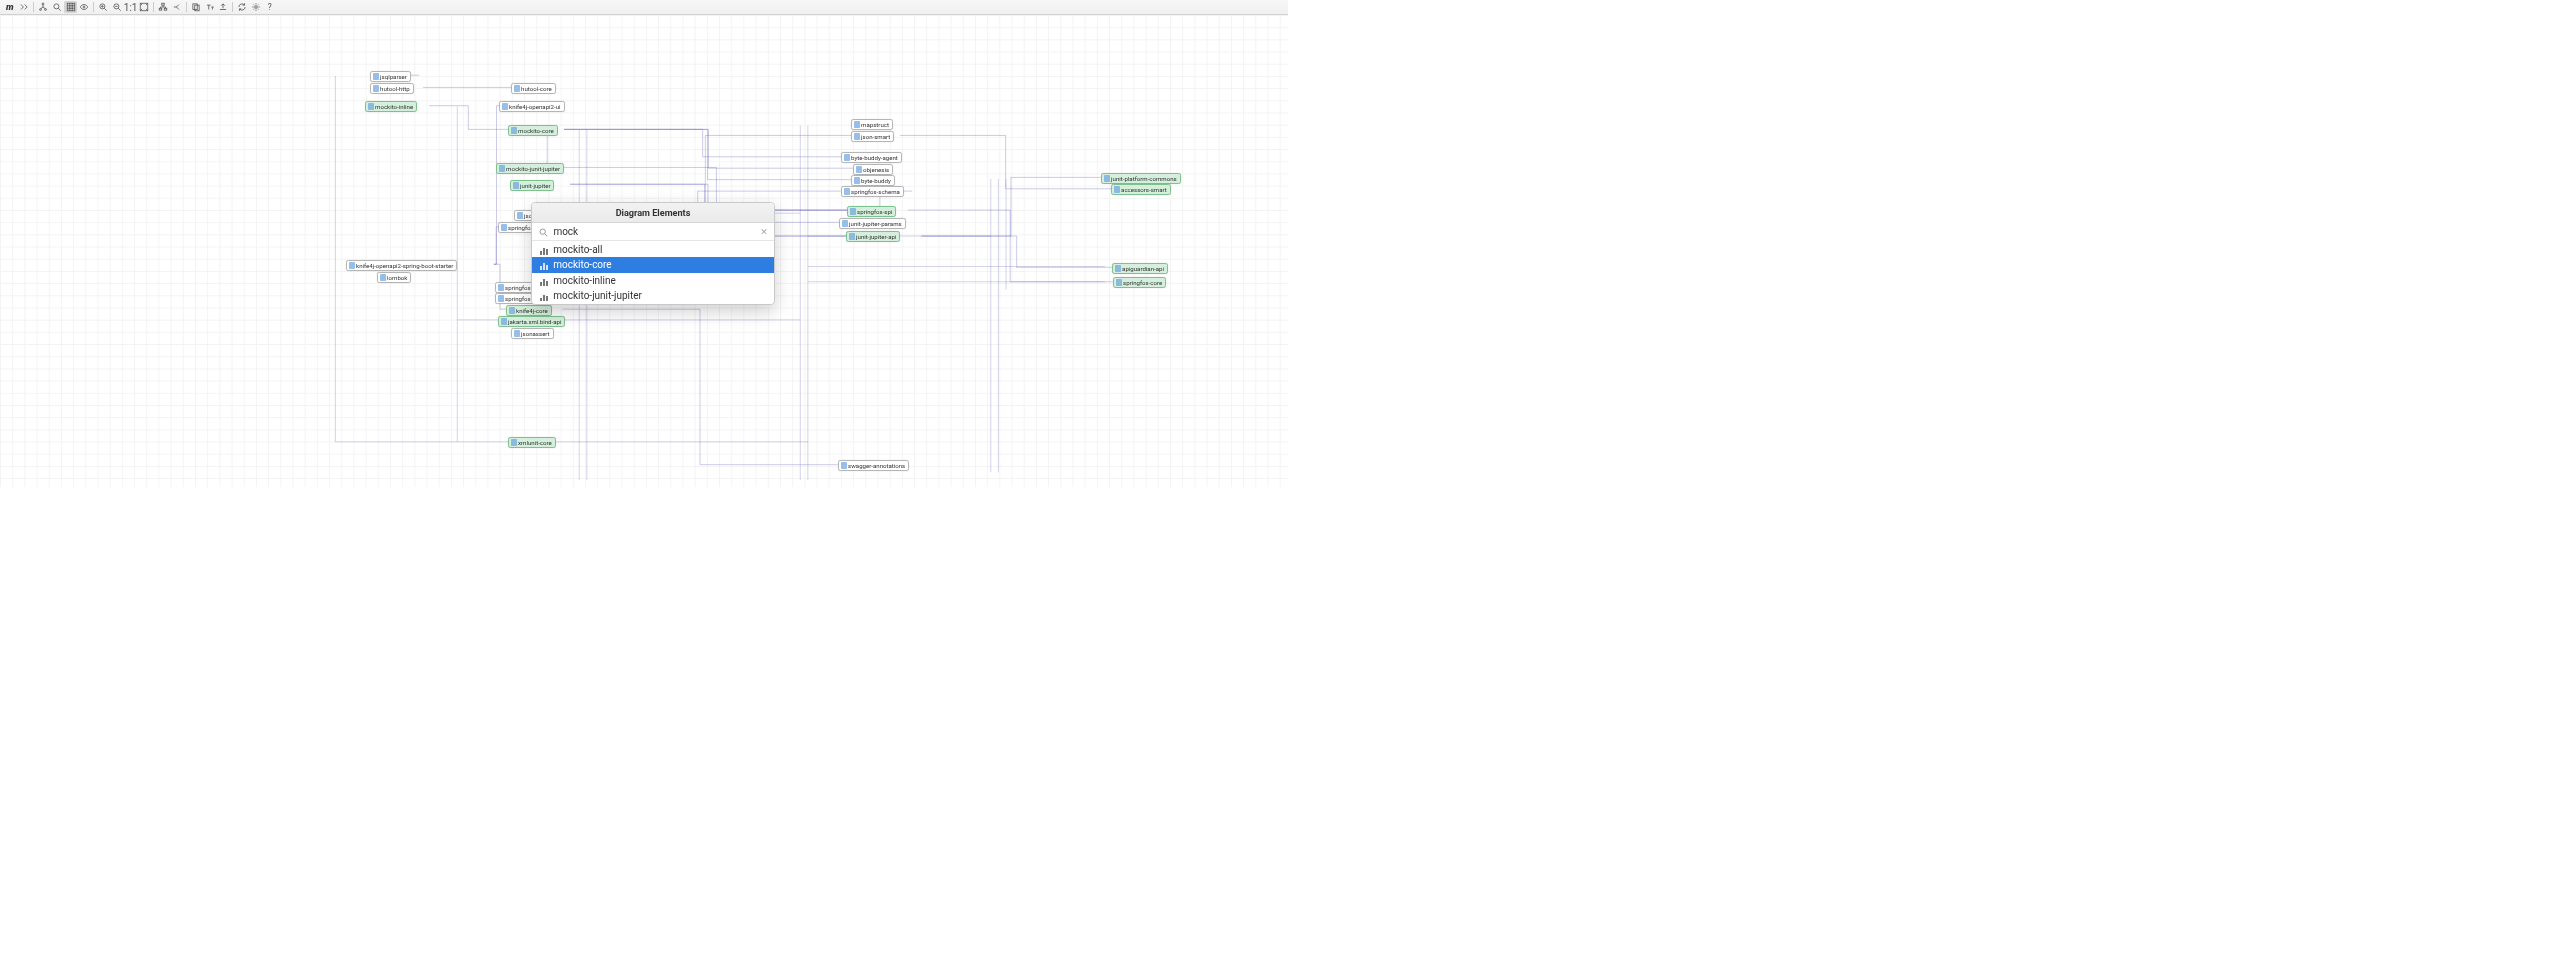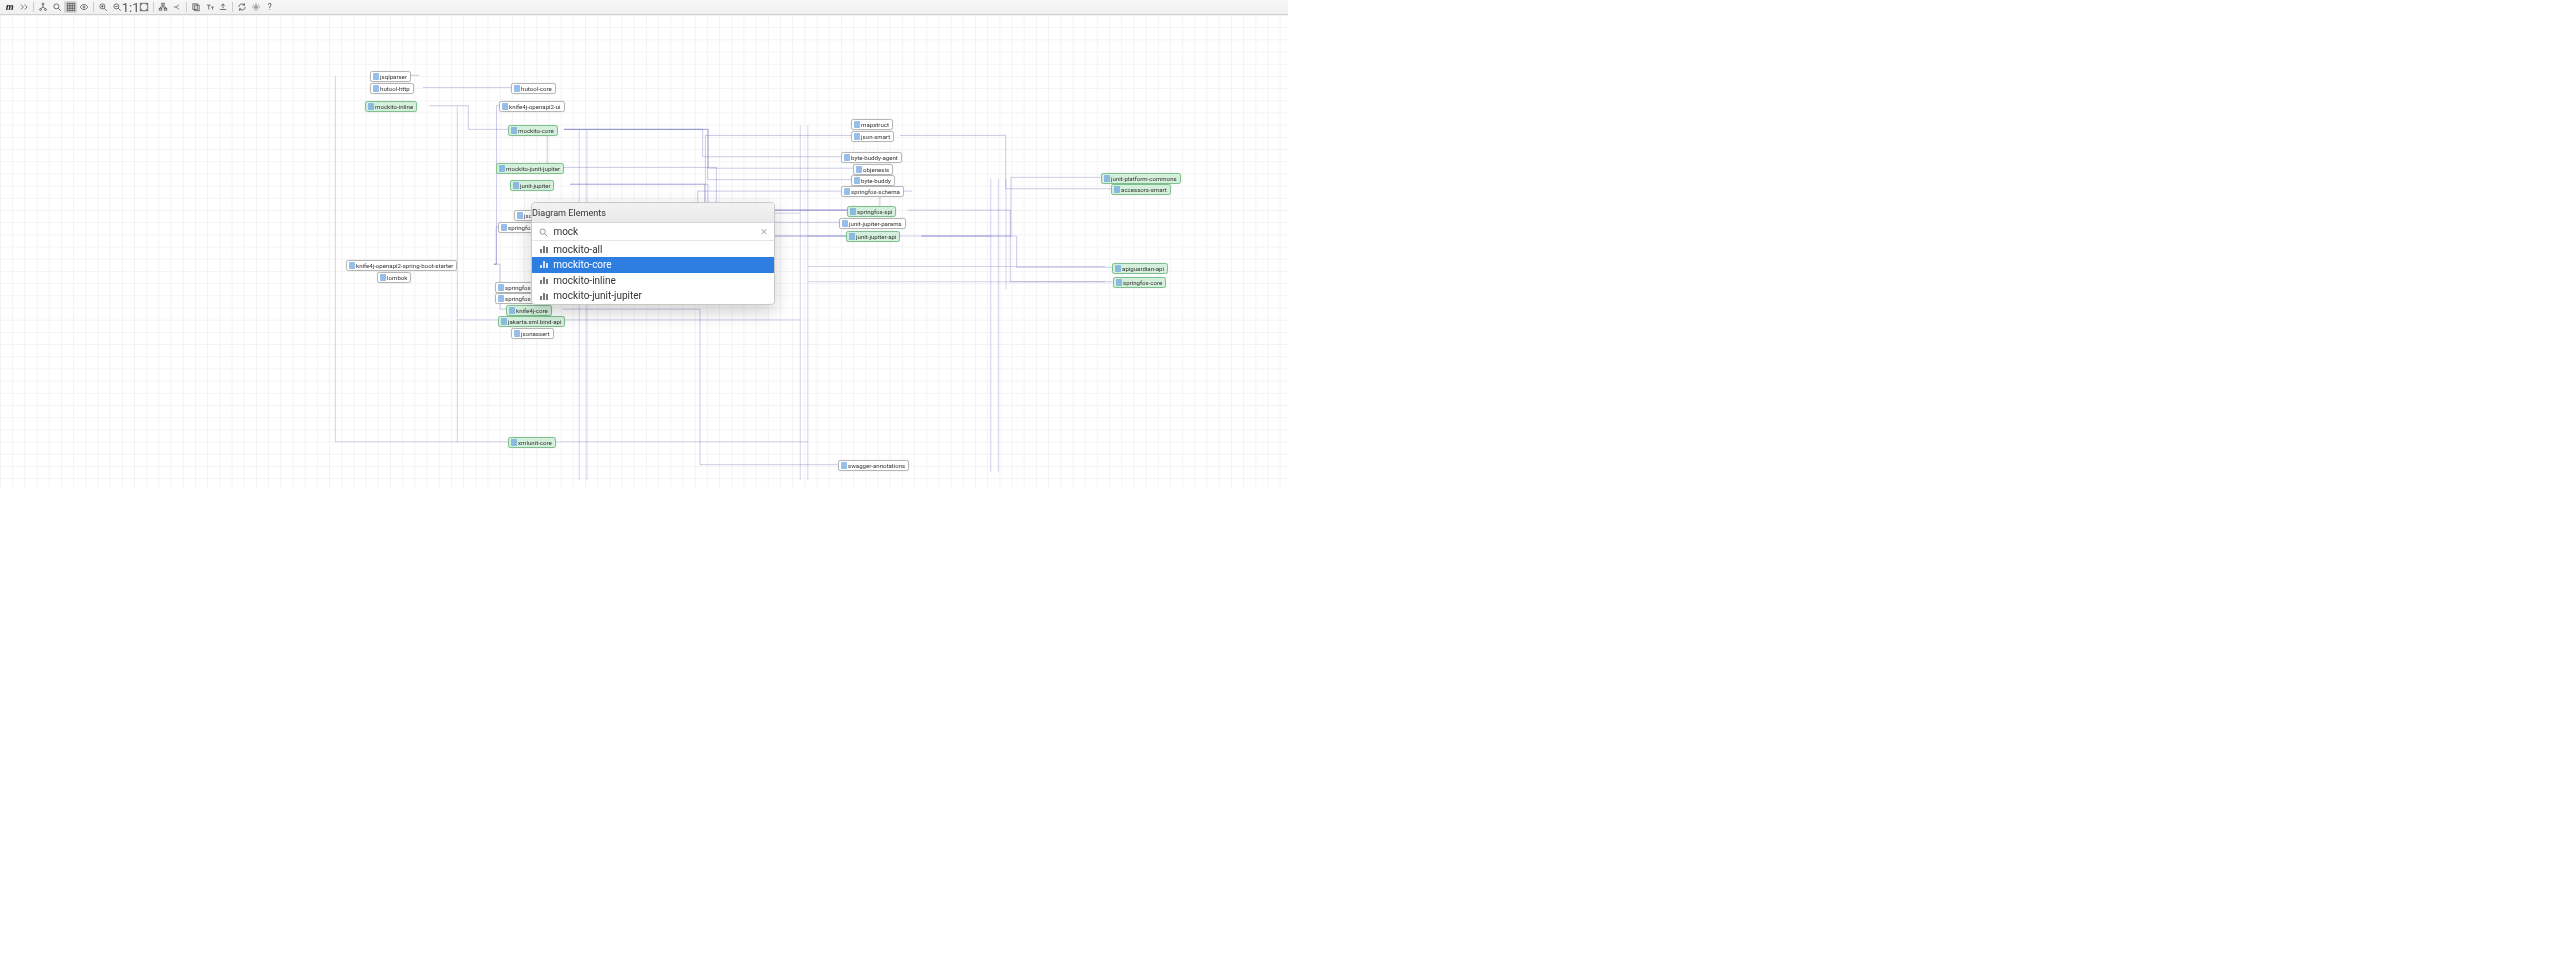--- a/index.html
+++ b/index.html
@@ -8,26 +8,26 @@
 .tb-logo{font-weight:900;font-style:italic;font-size:9.1px;color:#333;padding:0 3px}
 .tb-btn{width:12.2px;height:12.2px;display:flex;align-items:center;justify-content:center;color:#555;cursor:pointer;border-radius:1.5px}
 .tb-btn.active{background:#d5d5d5}
 .tb-sep{width:0.8px;height:10.7px;background:#ccc;margin:0 1.5px}
 .canvas{position:absolute;top:15.2px;left:0;right:0;bottom:0;background-image:linear-gradient(#f3f3f3 0.8px,transparent 0.8px),linear-gradient(90deg,#f3f3f3 0.8px,transparent 0.8px);background-size:12.2px 12.2px}
 svg.edges{position:absolute;top:0;left:0;width:100%;height:100%;pointer-events:none}
 .node{position:absolute;background:#fff;border:0.8px solid #b5b5b5;border-radius:2.3px;padding:0.8px 3px 0.8px 1.5px;font-size:6.1px;color:#333;display:flex;align-items:center;gap:1.5px;white-space:nowrap;cursor:pointer;box-shadow:0 0 0 0.4px rgba(0,0,0,.05)}
 .node.sel{background:#d4f0dc;border-color:#7fc08f}
 .node .ico{width:6.1px;height:6.1px;display:inline-block;background:linear-gradient(#6aa3e0,#6aa3e0);border-radius:0.8px;opacity:.7}
 .popup{position:absolute;top:187px;left:531px;width:244px;background:#fff;border:0.8px solid #c8c8c8;border-radius:4.6px;box-shadow:0 6.1px 18.3px rgba(0,0,0,.18)}
-.popup-title{background:linear-gradient(#f2f2f2,#eaeaea);border-bottom:0.8px solid #d5d5d5;border-radius:4.6px 4.6px 0 0;font-size:9.1px;font-weight:400;color:#333;padding:4.6px 0}
+.popup-title{background:linear-gradient(#f2f2f2,#eaeaea);border-bottom:0.8px solid #d5d5d5;border-radius:4.6px 4.6px 0 0;text-align:center;font-size:9.1px;font-weight:700;color:#333;padding:4.6px 0}
 .popup-search{display:flex;align-items:flex-end;border-bottom:0.8px solid #e5e5e5;padding:3px 6.1px;gap:4.6px}
 .popup-search input{flex:1;border:none;outline:none;font-size:10px;color:#333}
 .popup-clear{color:#aaa;cursor:pointer;font-size:9.1px}
 .popup-list{max-height:137px;overflow:auto}
-.popup-item{display:flex;align-items:flex-start;gap:4.6px;padding:2.3px 7.6px;font-size:10px;color:#333;cursor:pointer}
+.popup-item{display:flex;align-items:flex-end;gap:4.6px;padding:2.3px 7.6px;font-size:10px;color:#333;cursor:pointer}
 .popup-item.sel{background:#2e7de0;color:#fff}
 .popup-item .it-ico{width:9.1px;height:9.1px;display:inline-flex;align-items:flex-end;gap:0.8px}
 .popup-item .it-ico span{display:inline-block;width:2.3px;background:currentColor;opacity:.8}
 .popup-item:not(.sel) .it-ico{color:#555}
 svg.tb-icon{width:10px;height:10px;stroke:#555;fill:none;stroke-width:1.3}
 </style>
 </head>
 <body>
 
 <div class="toolbar">
@@ -70,21 +70,21 @@
         <circle cx="7" cy="7" r="4"></circle>
         <path d="M10 10l4 4M5 7h4M7 5v4"></path>
       </svg>
     </span>
   <span class="tb-btn">
       <svg class="tb-icon" viewBox="0 0 16 16">
         <circle cx="7" cy="7" r="4"></circle>
         <path d="M10 10l4 4M5 7h4"></path>
       </svg>
     </span>
-  <span class="tb-btn" style="font-size:13px;color:#555">1:1</span>
+  <span class="tb-btn" style="font-size:10px;color:#555">1:1</span>
   <span class="tb-btn">
       <svg class="tb-icon" viewBox="0 0 16 16">
         <rect x="2" y="2" width="12" height="12"></rect>
         <path d="M5 5l-2-2M11 5l2-2M5 11l-2 2M11 11l2 2"></path>
       </svg>
     </span>
   <span class="tb-sep"></span>
   <span class="tb-btn">
       <svg class="tb-icon" viewBox="0 0 16 16">
         <rect x="6" y="2" width="4" height="3"></rect>

